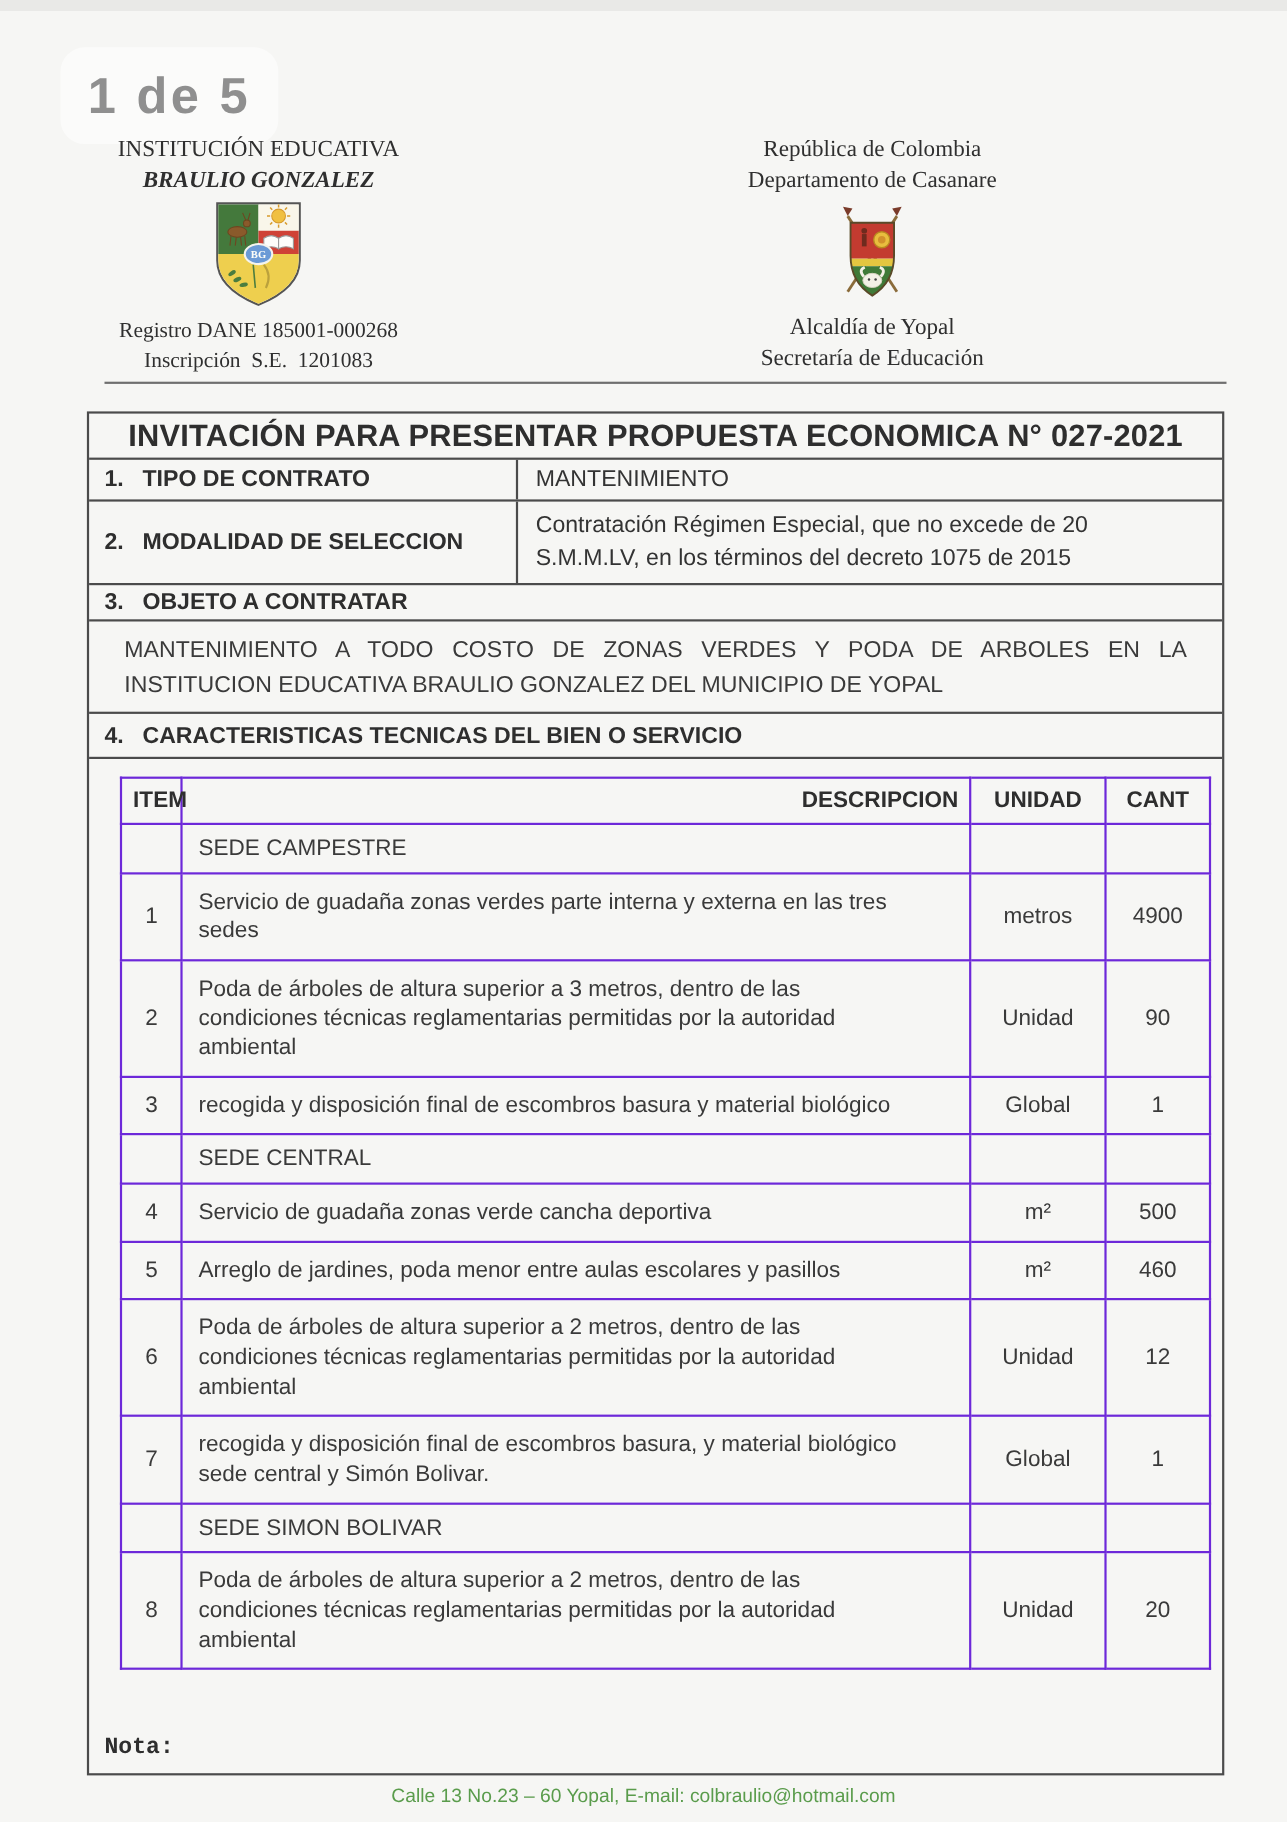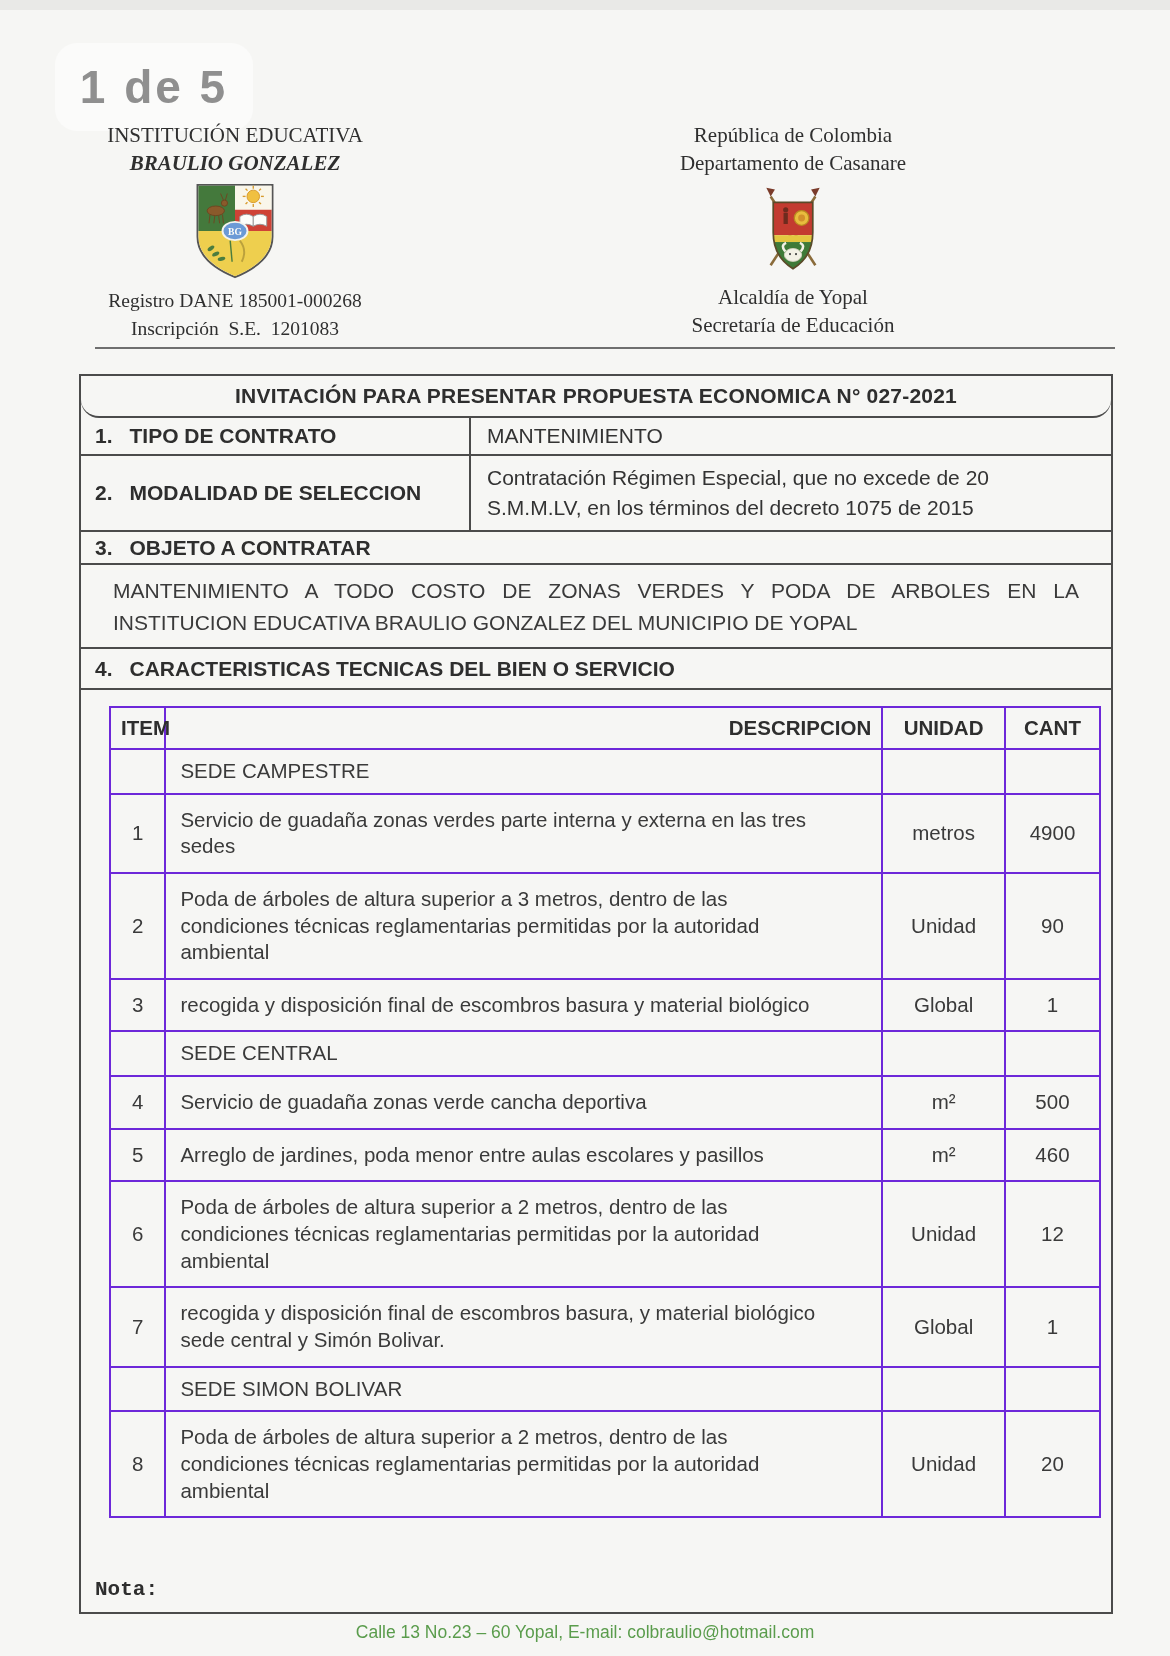--- a/index.html
+++ b/index.html
@@ -34,21 +34,21 @@
   
   .form-box{
     position:absolute;top:364px;left:79px;width:1034px;height:1240px;
     border:2px solid #4b4b4b;box-sizing:border-box;
     display:flex;flex-direction:column;
     font-size:21px;color:#333;
   }
   .f-row{border-bottom:2px solid #4b4b4b;box-sizing:border-box;}
   .title-row{
     height:42px;display:flex;align-items:center;justify-content:center;
-    font-weight:bold;font-size:21px;letter-spacing:.2px;color:#2e2e2e;border-radius:18px;
+    font-weight:bold;font-size:28px;letter-spacing:.2px;color:#2e2e2e;
   }
   .kv-row{display:flex;}
   .kv-label{
     width:390px;box-sizing:border-box;border-right:2px solid #4b4b4b;
     font-weight:bold;display:flex;align-items:center;gap:17px;
     padding:6px 8px 6px 14px;color:#2e2e2e;
   }
   .kv-value{flex:1;display:flex;align-items:center;padding:6px 16px;}
   .kv-value .val-inner{max-width:560px;line-height:1.45;}
   .row-1{height:38px;}

